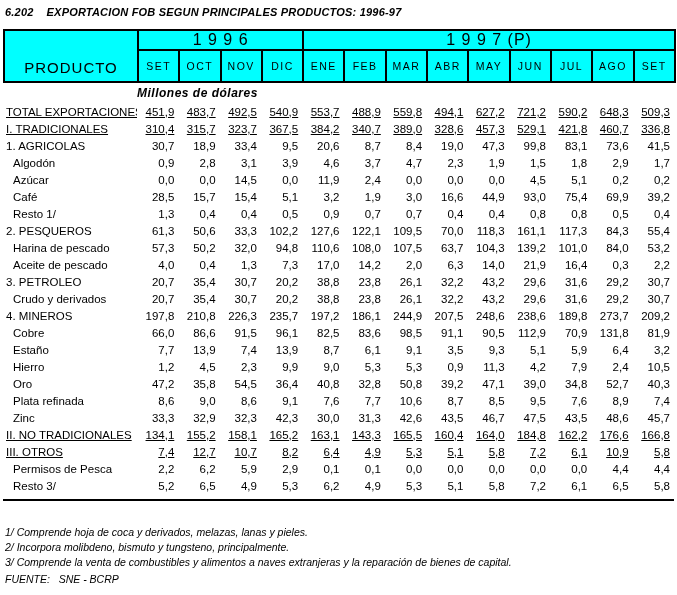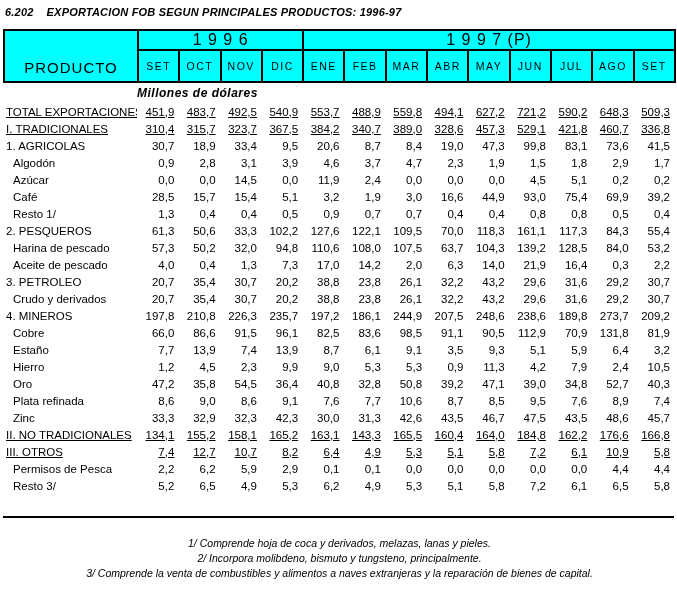--- a/index.html
+++ b/index.html
@@ -67,24 +67,23 @@
   }
   table.data td.lbl { padding-left: 3px; }
   table.data td.lbl.ind { padding-left: 10px; margin-top: 13px; }
   table.data td.num { text-align: right; padding-right: 4px; }
   table.data tr.u td { text-decoration: underline; }
 
   .c-prod { width: 134px; }
   .c-mon  { width: 41.3px; }
 
   .footer {
-    margin: 22px 3px 0 3px;
+    margin: 5px 3px 0 3px;
     border-top: 2px solid var(--ink);
-    padding-top: 18px;
-    text-align: center;
+    padding-top: 24px;
   }
   .fn {
     font-style: italic; font-size: 10.5px;
     line-height: 15px;
     padding-left: 2px;
     white-space: pre;
   }
   .src {
     font-style: italic; font-size: 10.5px;
     padding: 3px 0 0 2px;
@@ -292,21 +291,21 @@
           <td class="num">57,3</td>
           <td class="num">50,2</td>
           <td class="num">32,0</td>
           <td class="num">94,8</td>
           <td class="num">110,6</td>
           <td class="num">108,0</td>
           <td class="num">107,5</td>
           <td class="num">63,7</td>
           <td class="num">104,3</td>
           <td class="num">139,2</td>
-          <td class="num">128,5</td>
+          <td class="num">101,0</td>
           <td class="num">84,0</td>
           <td class="num">53,2</td>
         </tr>
         <tr>
           <td class="lbl ind">Aceite de pescado</td>
           <td class="num">4,0</td>
           <td class="num">0,4</td>
           <td class="num">1,3</td>
           <td class="num">7,3</td>
           <td class="num">17,0</td>
@@ -529,15 +528,16 @@
         </tr>
       </tbody>
   </table>
 
   <div class="footer">
     <div>
         <div class="fn">1/ Comprende hoja de coca y derivados, melazas, lanas y pieles.</div>
         <div class="fn">2/ Incorpora molibdeno, bismuto y tungsteno, principalmente.</div>
         <div class="fn">3/ Comprende la venta de combustibles y alimentos a naves extranjeras y la reparación de bienes de capital.</div>
       </div>
+    <div class="src">FUENTE:   SNE - BCRP</div>
   </div>
 
 </div>
 
 </body></html>

